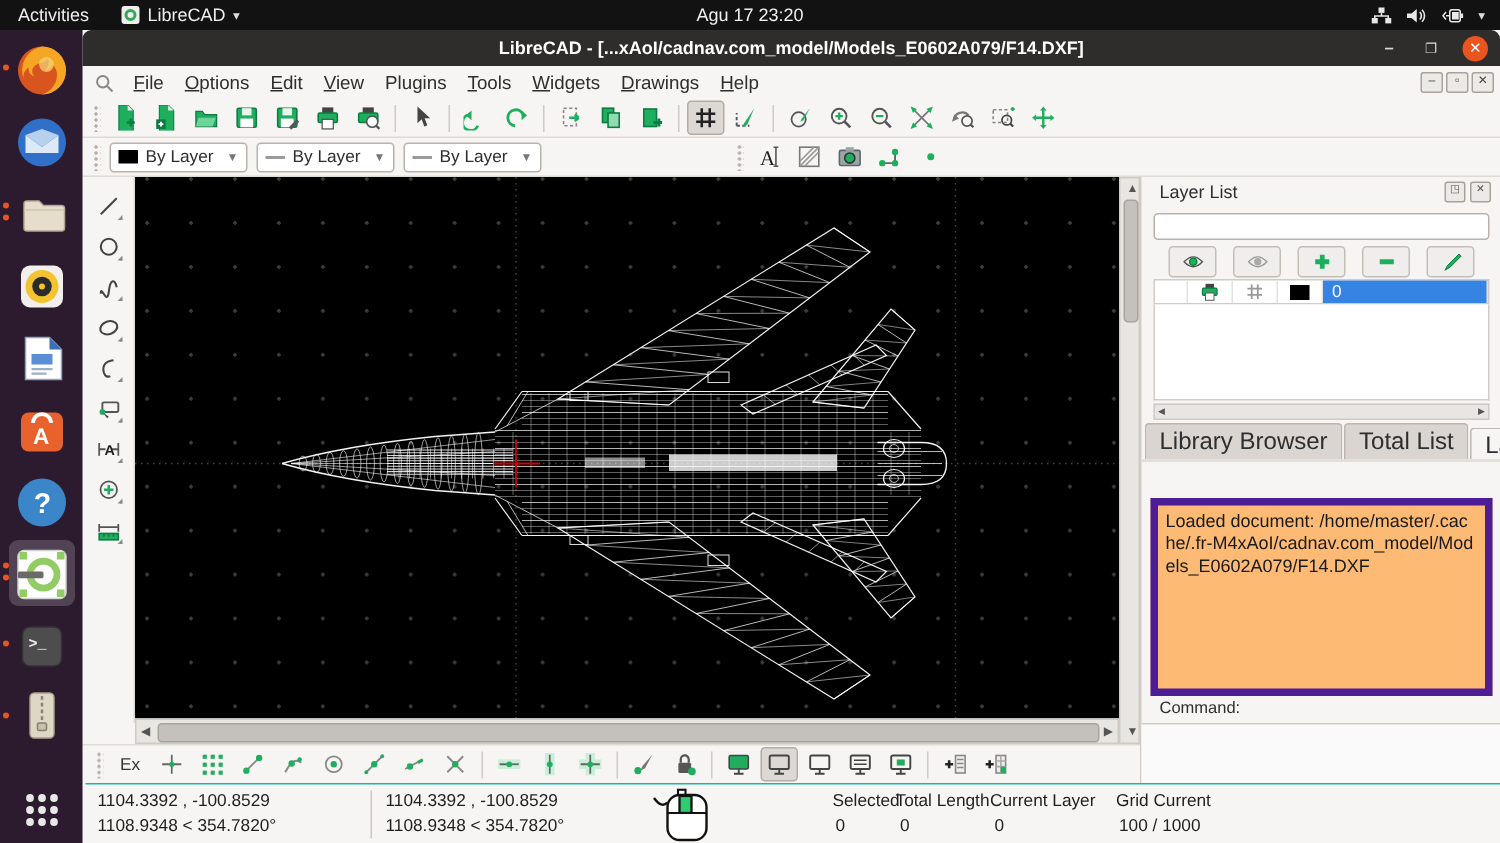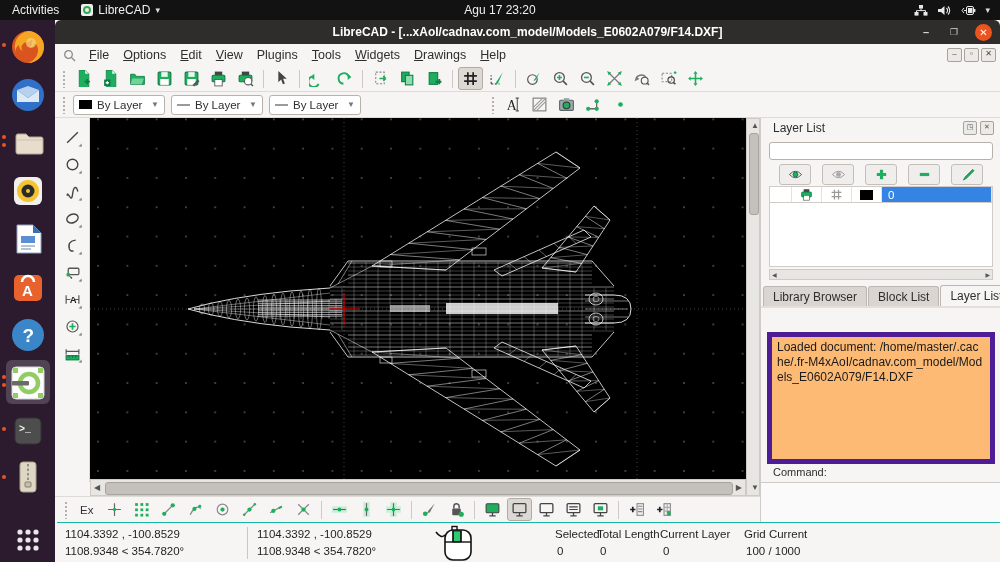--- a/index.html
+++ b/index.html
@@ -84,21 +84,21 @@
         display:flex;align-items:center;justify-content:center}
   #layer-row{position:absolute;left:8px;top:68px;width:224px;height:17px;background:#fff;
         border:1px solid #d0cbc6;display:flex;align-items:center;box-sizing:border-box}
   #layer-row .cell{height:100%;display:flex;align-items:center;justify-content:center;border-right:1px solid #e4e1de;box-sizing:border-box}
   #layer-name-cell{flex:1;color:#fff;justify-content:flex-start!important;padding-left:6px;font-size:11.5px}
   #layer-list-body{position:absolute;left:8px;top:85px;width:224px;height:64px;background:#fff;border:1px solid #d0cbc6;border-top:none;box-sizing:border-box}
   #layer-hscroll{position:absolute;left:8px;top:151px;width:224px;height:11px}
   
   #panel-tabs{position:absolute;left:2px;top:166px;width:236px;height:22px;display:flex;align-items:flex-end;gap:1px}
   .tab{padding:3px 9px 2px;background:#dad5d0;border:1px solid #bcb6b0;border-bottom:none;
-       border-radius:3px 3px 0 0;font-size:12px;white-space:nowrap}
+       border-radius:3px 3px 0 0;font-size:16px;white-space:nowrap}
   .tab.active{background:#f6f5f4;height:15px}
   
   #cmd-log{position:absolute;left:6px;top:214px;width:228px;height:132px;background:#fdba74;
        border:5px solid #4c1d95;box-sizing:border-box;padding:3px 5px;font-size:12px;line-height:15px;
        color:#1a1a1a;word-break:break-all;overflow:hidden}
   #cmd-prompt{position:absolute;left:12px;top:348px;font-size:11px}
   #cmd-input{position:absolute;left:0px;top:364px;width:240px;height:40px;background:#fbfafa;
        border-top:1px solid #d0cbc6;box-sizing:border-box}
   
   #snapbar{left:55px;top:496px;width:705px;height:26px;background:#f6f5f4;border-top:1px solid #dedad6;
@@ -720,21 +720,21 @@
       </span>
     <span class="cell" id="layer-name-cell" style="background: rgb(53, 132, 228);">0</span>
   </div>
   <div id="layer-list-body"></div>
   <div class="sb" id="layer-hscroll">
     <span class="sb-arrow" style="left:2px;top:2px;font-size:6px">◀</span>
     <span class="sb-arrow" style="right:2px;top:2px;font-size:6px">▶</span>
   </div>
   <div id="panel-tabs">
       <span class="tab">Library Browser</span>
-      <span class="tab">Block List</span>
+      <span class="tab">Total List</span>
       <span class="tab active">Layer List</span>
     </div>
   <div style="position:absolute;left:0;top:188px;width:240px;height:2px;background:#e3e0dc"></div>
   <div id="cmd-log">Loaded document: /home/master/.cache/.fr-M4xAoI/cadnav.com_model/Models_E0602A079/F14.DXF</div>
   <div id="cmd-prompt">Command:</div>
   <div id="cmd-input"></div>
 </div>
 
 <div class="abs" id="snapbar">
     <span class="thandle"></span>

